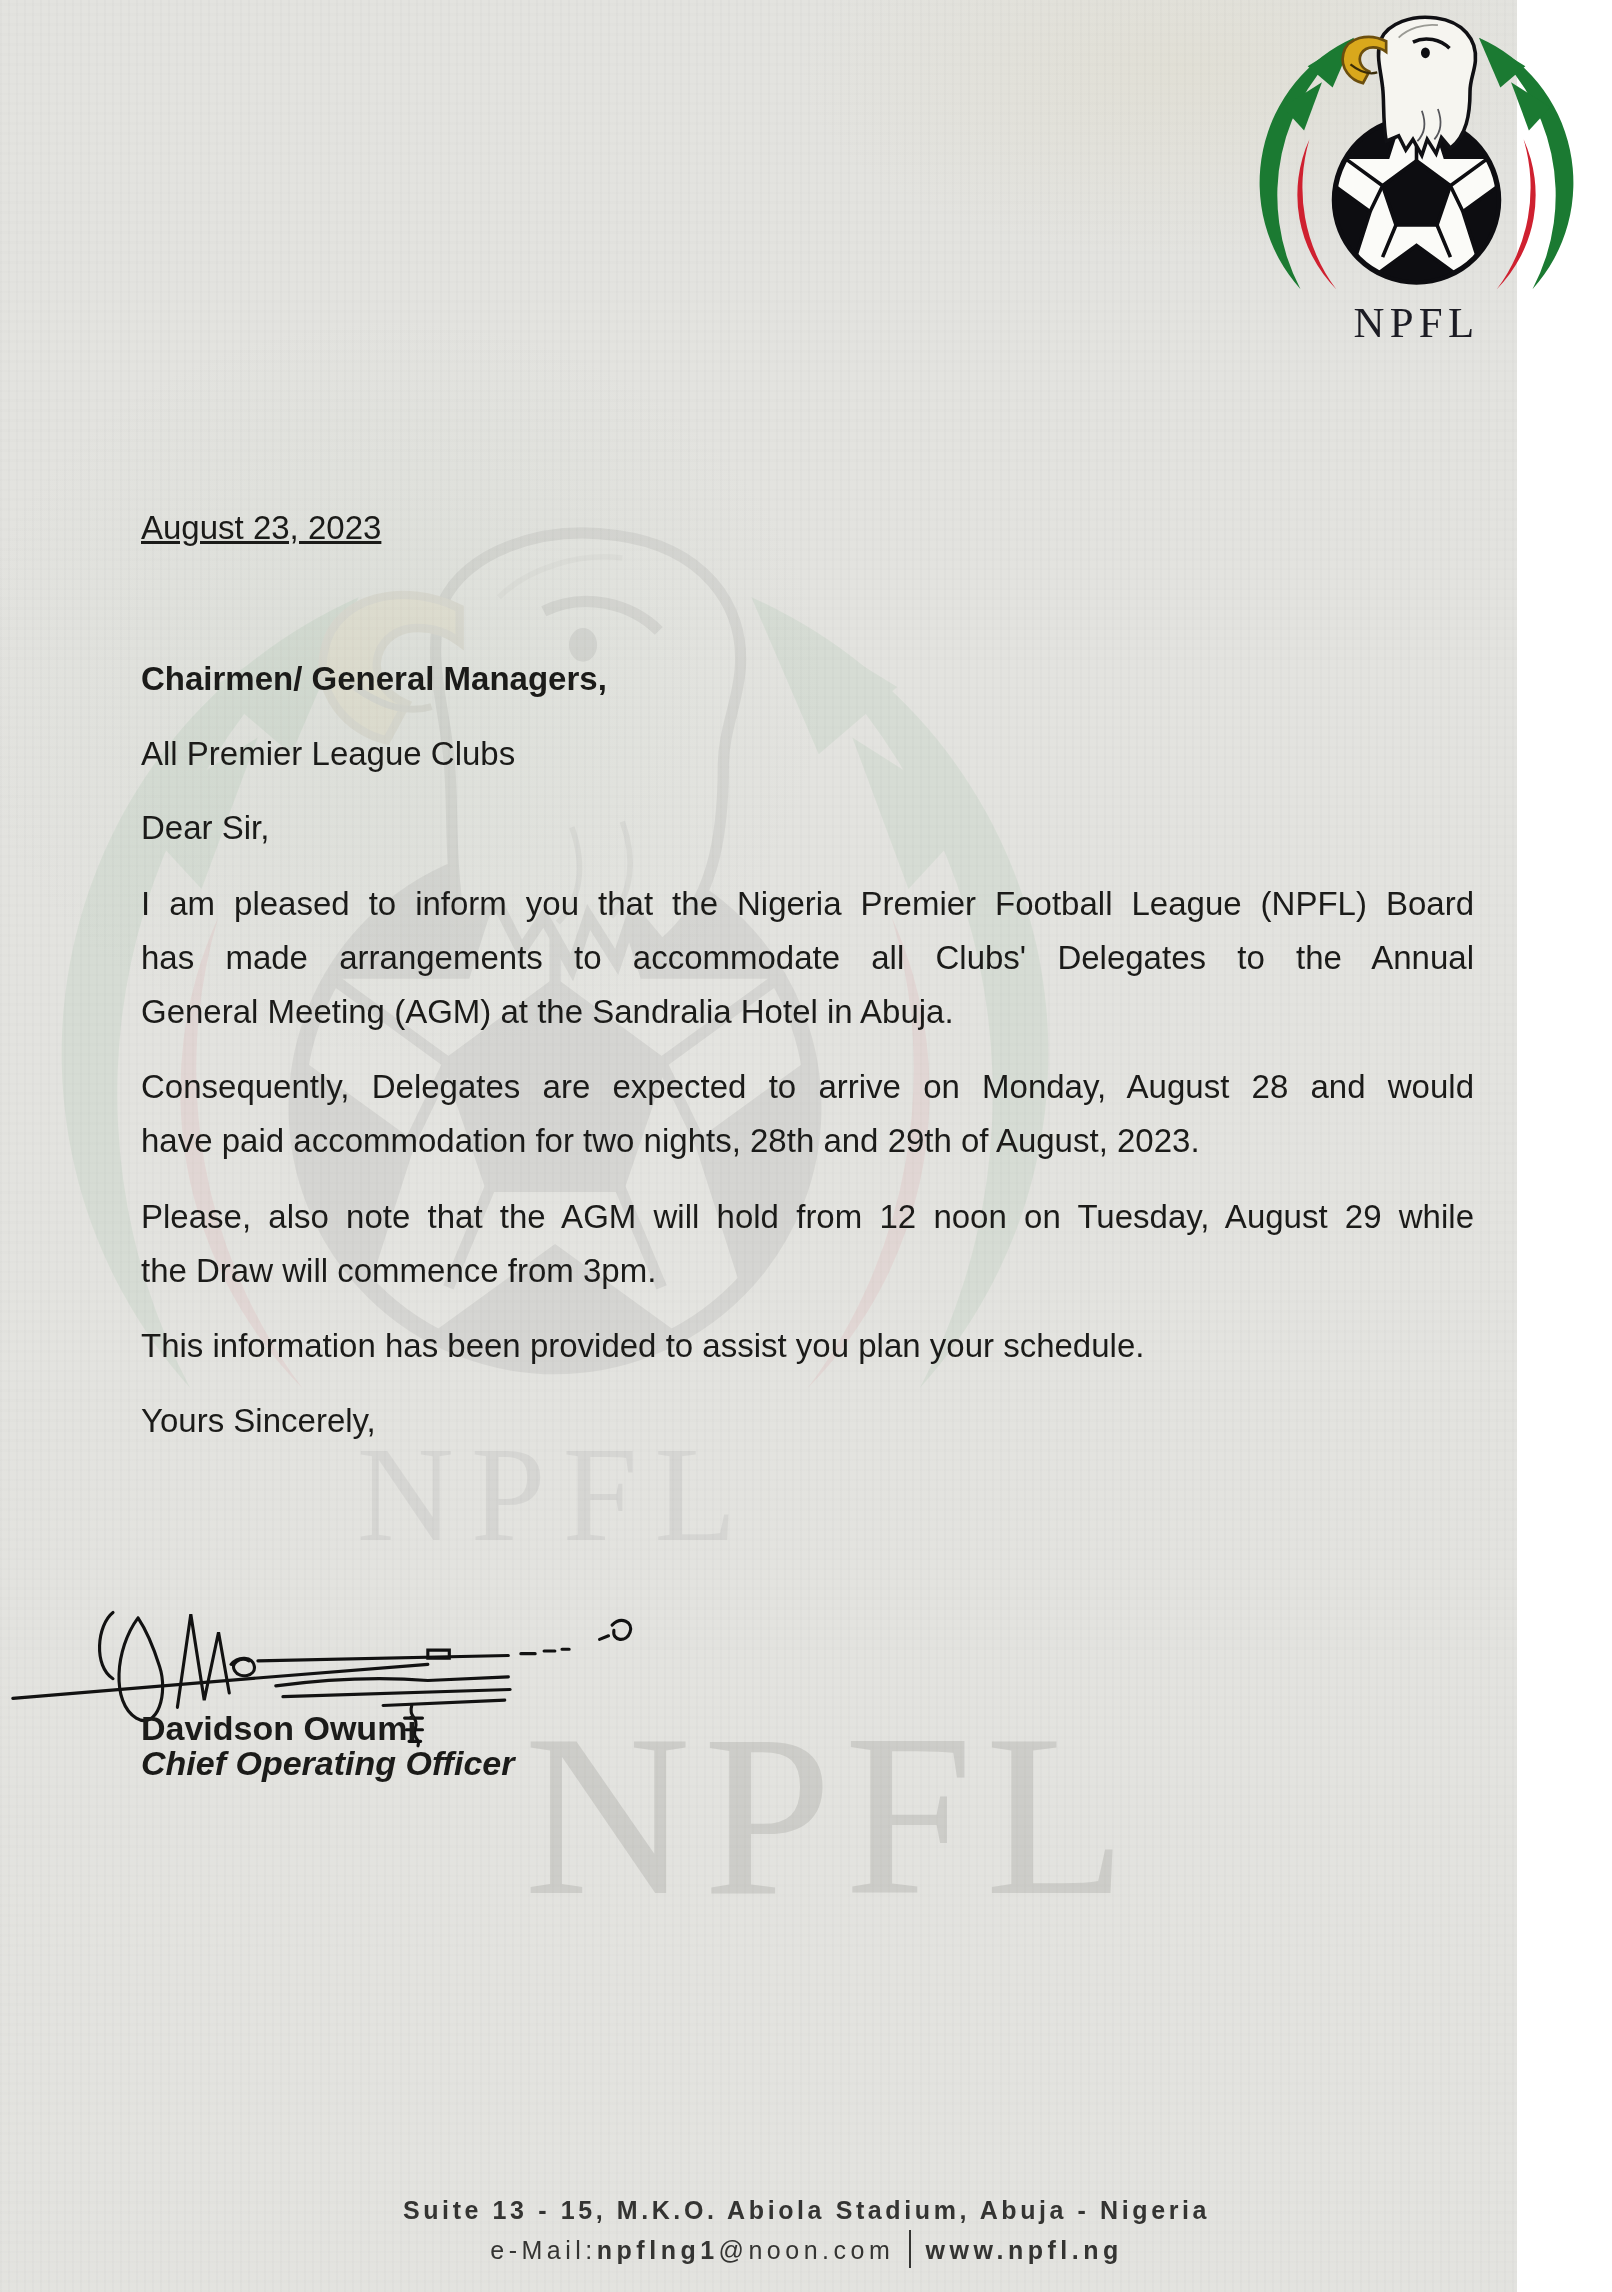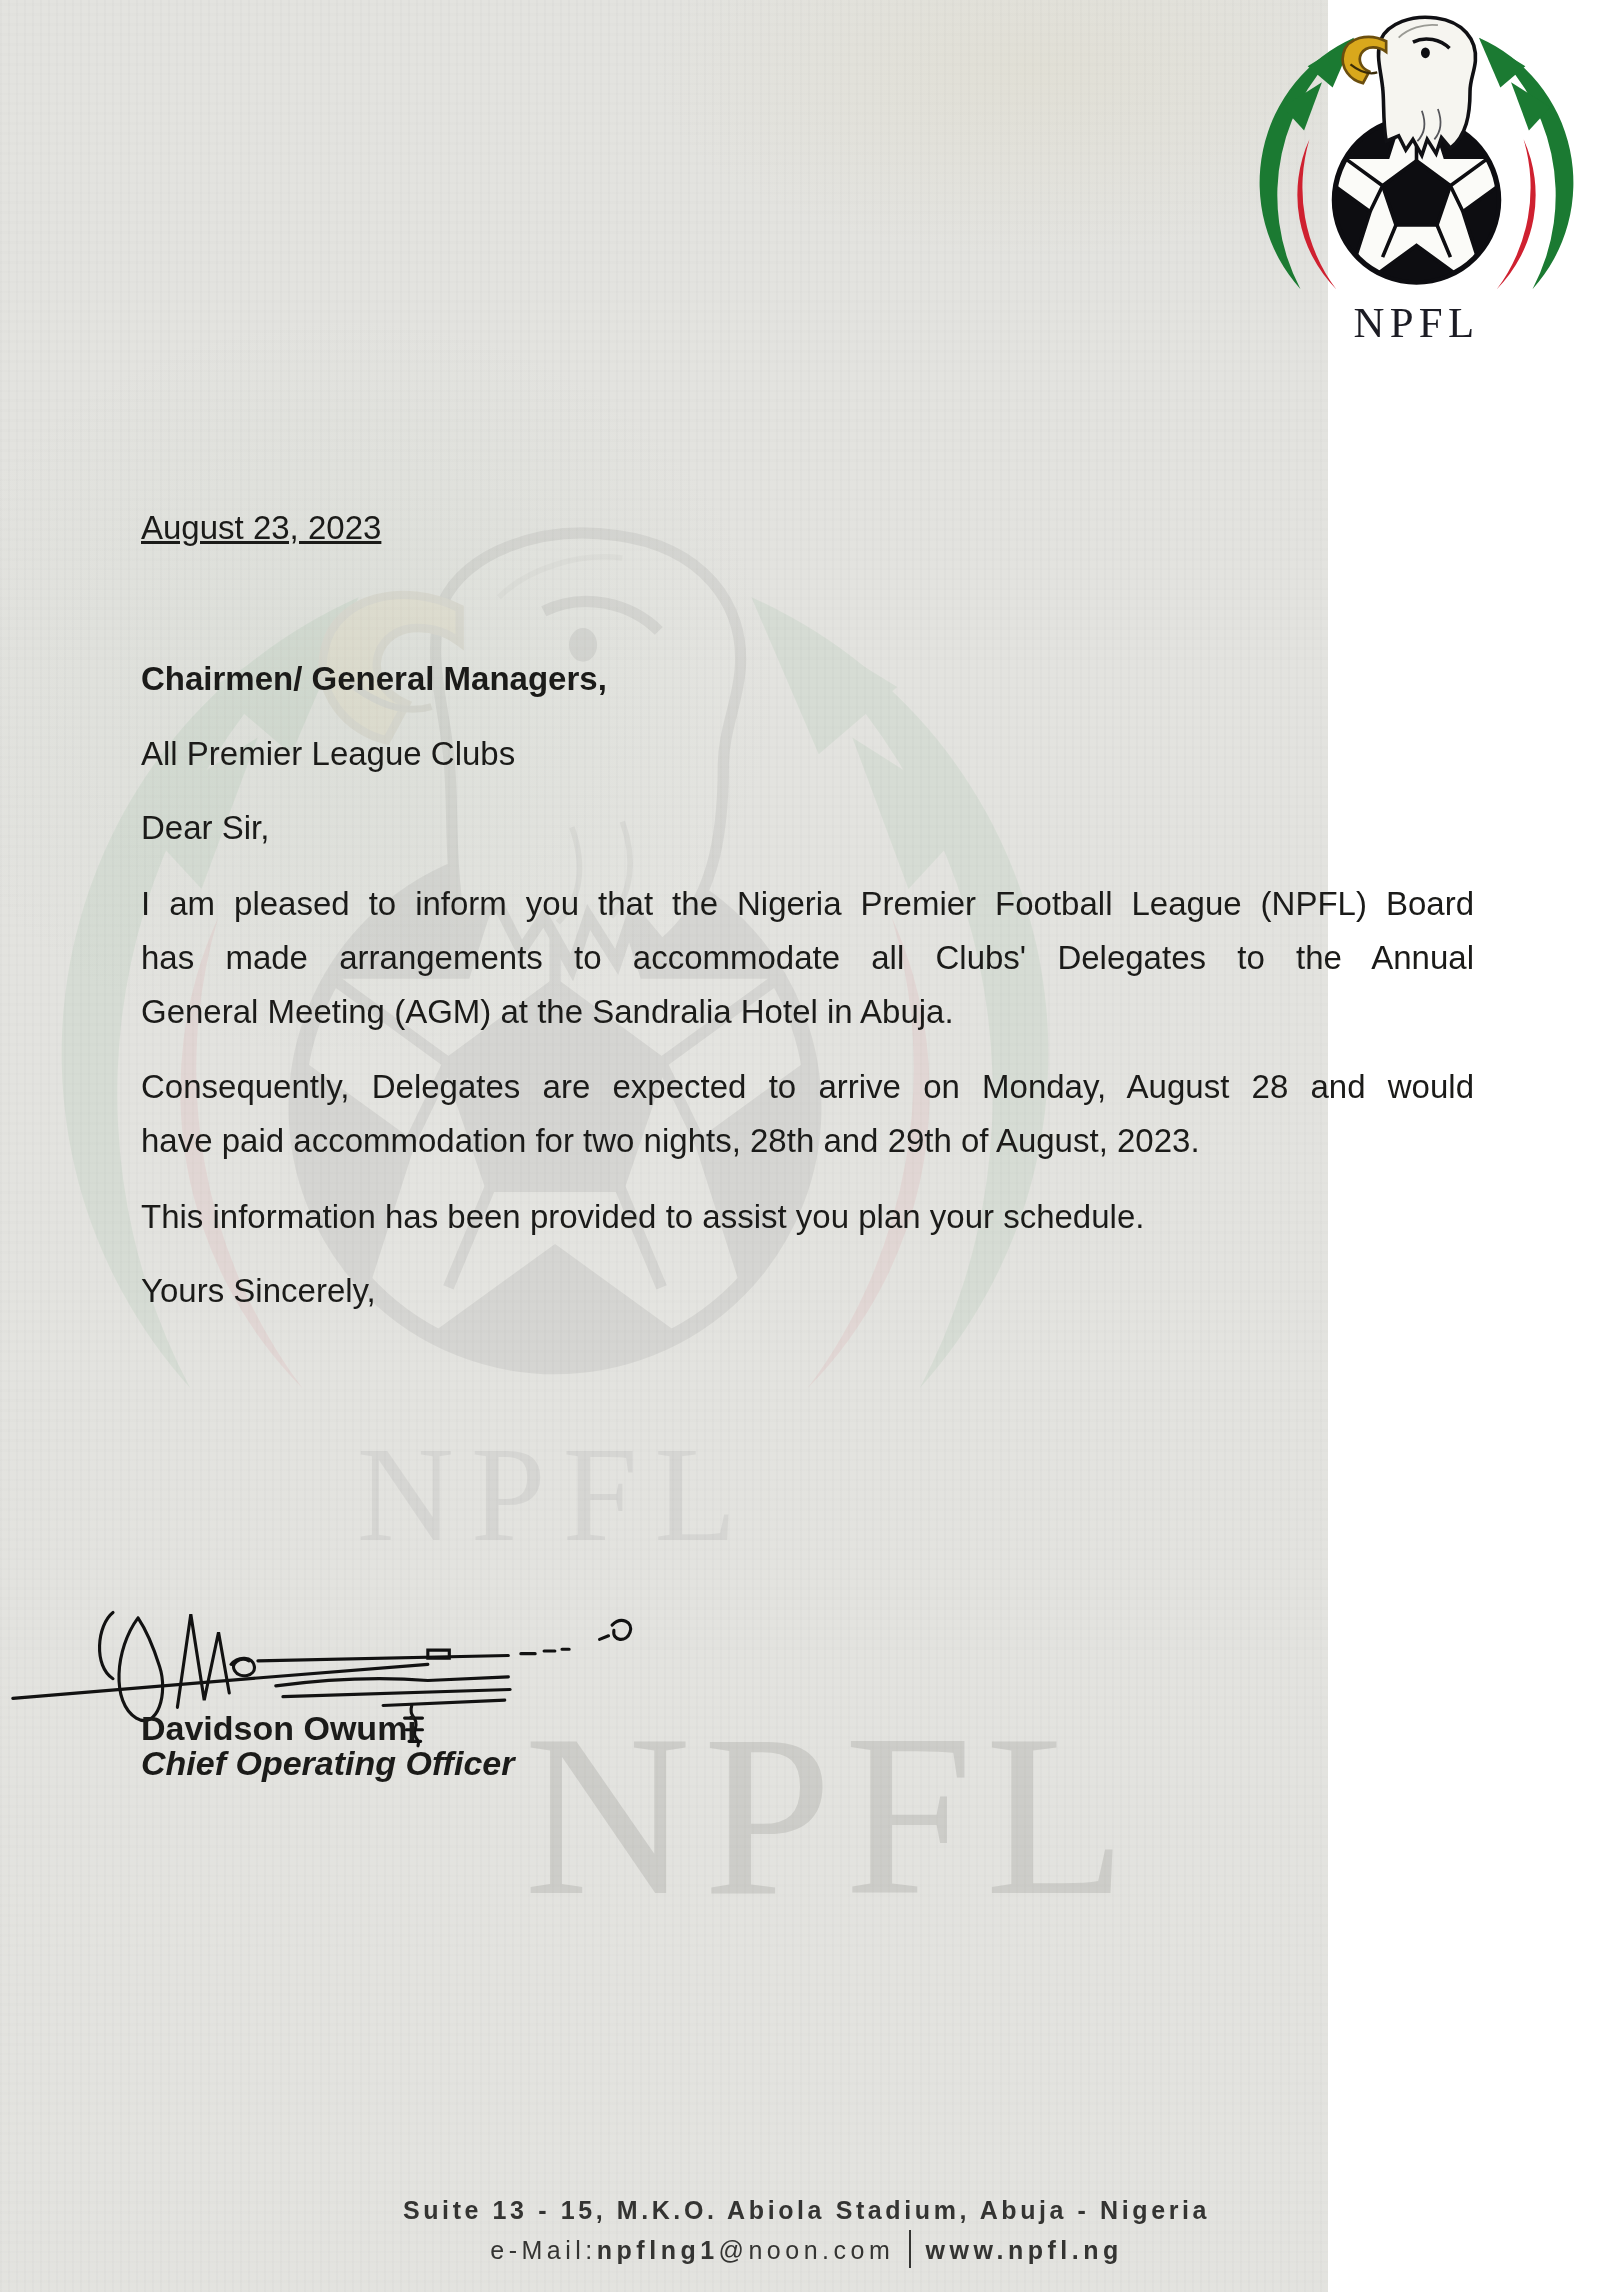--- a/index.html
+++ b/index.html
@@ -2,21 +2,21 @@
 <html style="--paper: #e3e3df; --ink: #1b1b19; --green: #1b7a32; --red: #cf2130; --gold: #d9a81c; --footer-ink: #343432;font-size:14.3px"><head>
 <meta charset="utf-8">
 <style>
   :root{
     --paper:#e3e3df; --ink:#1b1b19; --green:#1b7a32; --red:#cf2130;
     --gold:#d9a81c; --footer-ink:#343432; --wm-gray:rgba(95,95,85,0.16);
   }
   html,body{margin:0;padding:0;}
   body{width:1613px;height:2293px;overflow:hidden;font-family:"Liberation Sans",sans-serif;}
   .page{
-    position:relative;width:1328px;height:2293px;background-color:var(--paper);
+    position:relative;width:1517px;height:2293px;background-color:var(--paper);
     background-image:
       radial-gradient(555px 269px at 78% 3%, rgba(205,190,130,0.10), rgba(205,190,130,0) 70%),
       radial-gradient(627px 537px at 26% 30%, rgba(120,160,125,0.07), rgba(120,160,125,0) 70%),
       repeating-linear-gradient(90deg, rgba(0,0,0,0.015) 0 1.8px, rgba(255,255,255,0.015) 1.8px 4.5px, rgba(0,0,0,0) 4.5px 8px),
       repeating-linear-gradient(0deg, rgba(0,0,0,0.008) 0 2.7px, rgba(0,0,0,0) 2.7px 9.9px);
     color:var(--ink);
   }
   
   .wm-logo{position:absolute;left:22.4px;top:493px;width:1066px;height:1151px;opacity:0.06;z-index:0;}
   .wm-text{
@@ -119,20 +119,24 @@
       <div class="jline">has made arrangements to accommodate all Clubs' Delegates to the Annual</div>
       <div class="lline">General Meeting (AGM) at the Sandralia Hotel in Abuja.</div>
     </div>
 
     <div class="para">
       <div class="jline">Consequently, Delegates are expected to arrive on Monday, August 28 and would</div>
       <div class="lline">have paid accommodation for two nights, 28th and 29th of August, 2023.</div>
     </div>
 
 
+    <div class="para">
+      <div class="jline">Please, also note that the AGM will hold from 12 noon on Tuesday, August 29 while</div>
+      <div class="lline">the Draw will commence from 3pm.</div>
+    </div>
 
     <div class="para">
       <div class="lline">This information has been provided to assist you plan your schedule.</div>
     </div>
 
     <div class="closing">Yours Sincerely,</div>
   </div>
 
   <svg class="signature" viewBox="0 0 700 180" fill="none" stroke="#121212" stroke-width="3.5" stroke-linecap="round">
     <path d="M6,110 C140,98 320,84 470,72"></path>

